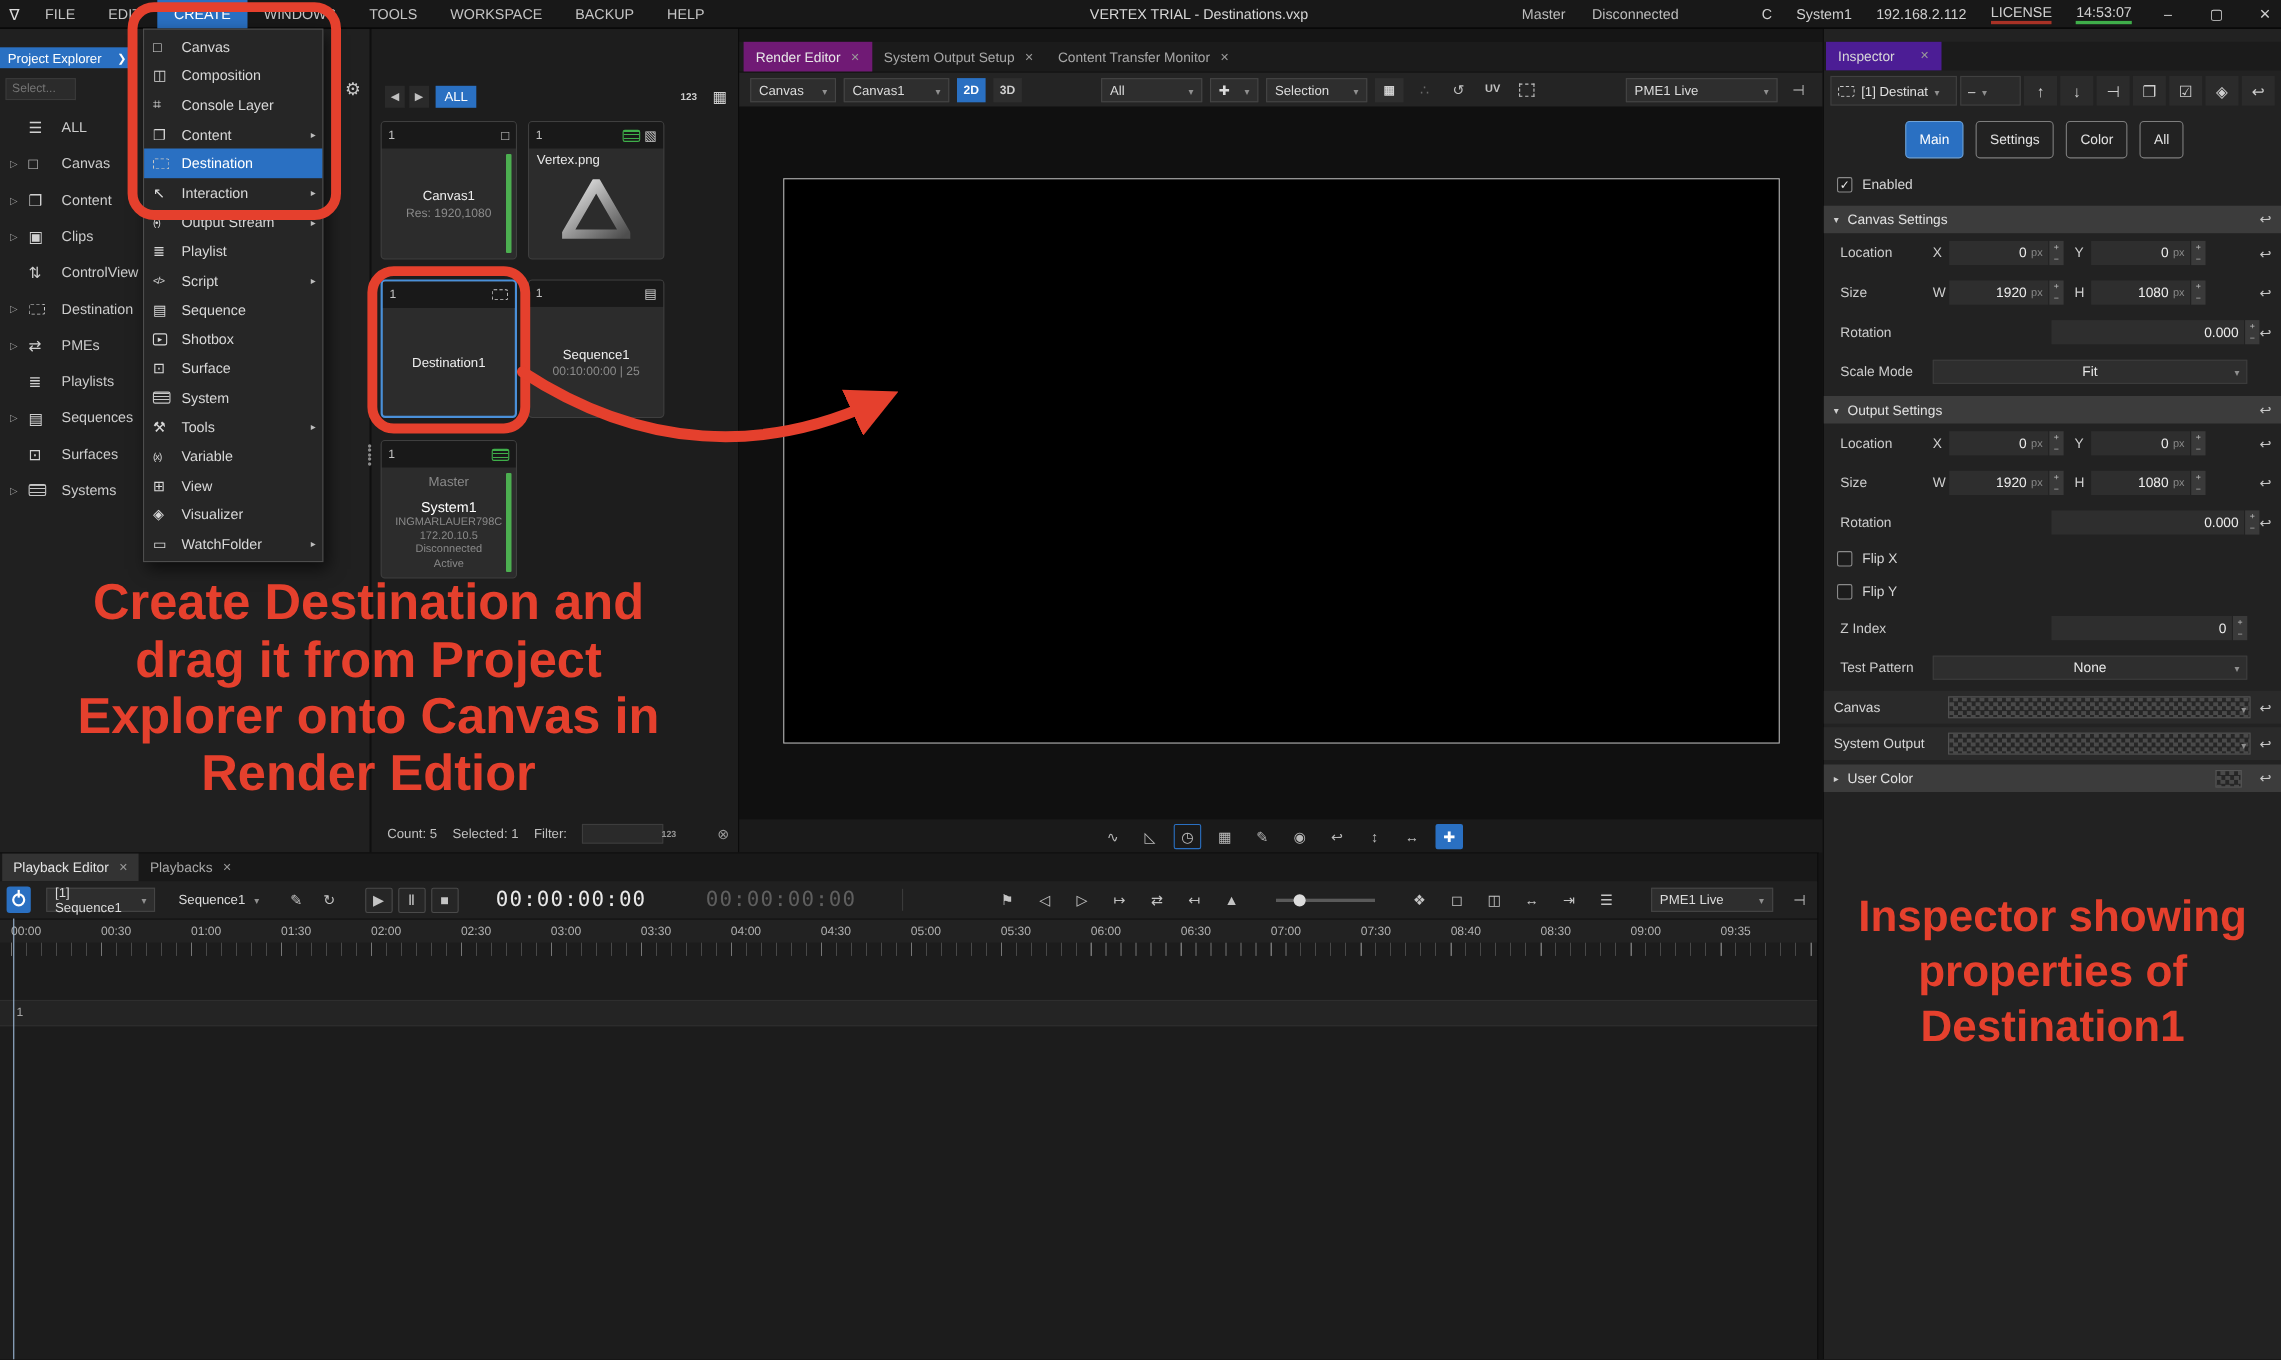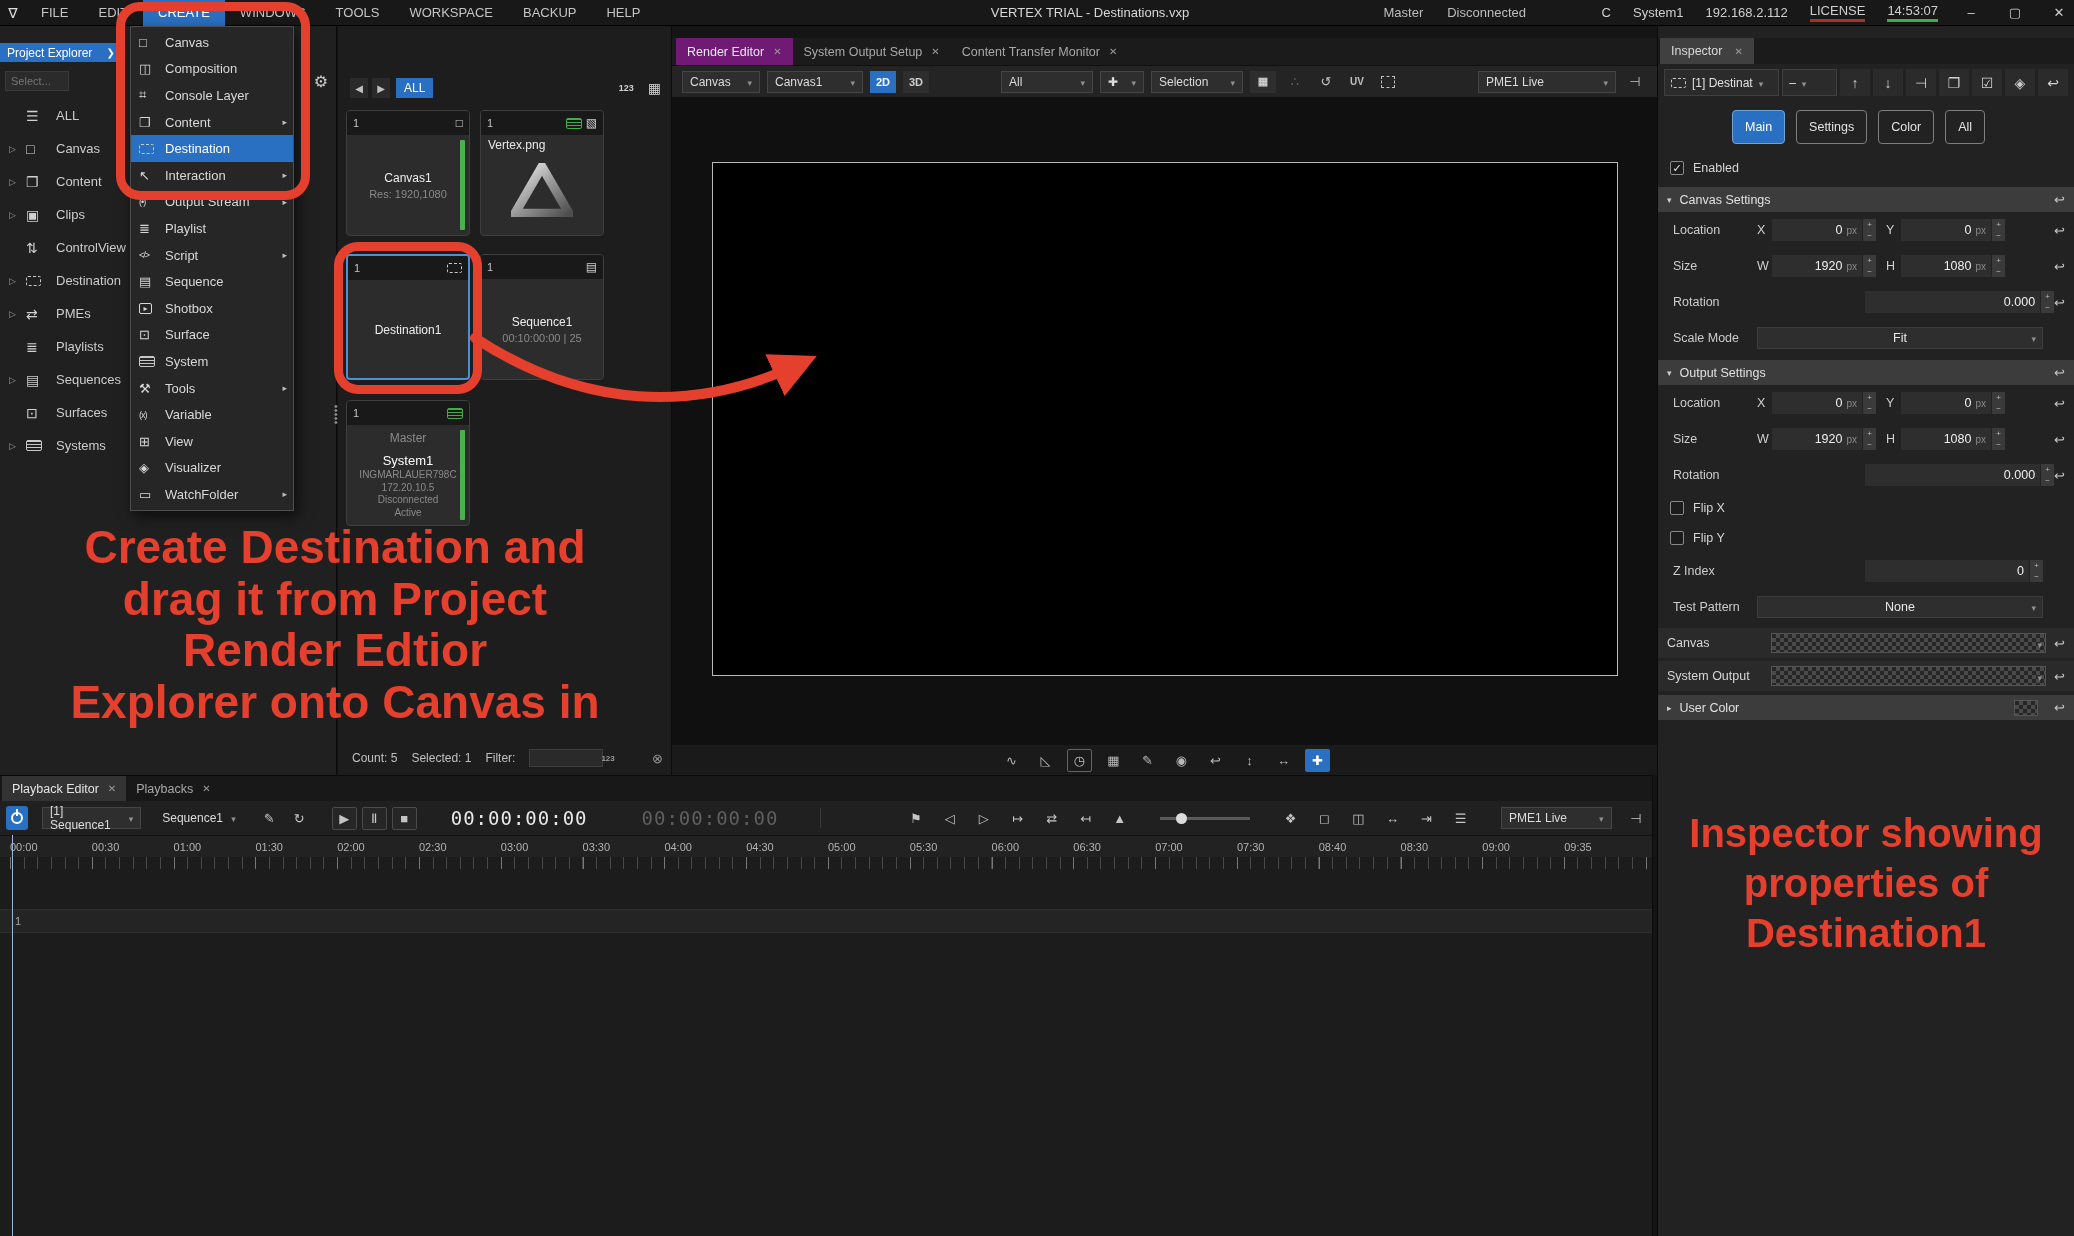--- a/index.html
+++ b/index.html
@@ -88,21 +88,21 @@
   .viewport{position:absolute;left:0;right:0;top:71px;bottom:30px;background:#101010;}
   .rcanvas{position:absolute;left:40px;top:65px;width:906px;height:514px;background:#000;border:1px solid #b9b9b9;}
   .rbottom{position:absolute;left:0;right:0;bottom:0;height:30px;background:#1a1a1a;display:flex;align-items:center;justify-content:center;gap:9px;}
   .ric{width:25px;height:23px;display:flex;align-items:center;justify-content:center;color:#b8b8b8;font-size:13px;}
   .ric.bord{border:1px solid #2a70c2;border-radius:2px;}
   .ric.blue{background:#2a70c2;color:#fff;border-radius:2px;}
 
   
   .inspector{position:absolute;left:1657px;top:26px;right:0;bottom:0;background:#222222;border-left:1px solid #0b0b0b;}
   .itabbar{margin-top:12px;height:26px;background:#1b1b1b;display:flex;padding-left:2px;}
-  .itab{display:flex;align-items:center;gap:12px;padding:0 11px;background:#404040;color:#d8d8d8;font-size:12.5px;}
+  .itab{display:flex;align-items:center;gap:23px;padding:0 11px;background:#4c1d95;color:#d8d8d8;font-size:12.5px;}
   .ihead{display:flex;align-items:center;gap:3px;padding:5px 6px;}
   .idd{background:#2b2b2b;border:1px solid #404040;height:27px;display:flex;align-items:center;gap:6px;padding:0 6px;font-size:12px;color:#e0e0e0;}
   .ibtn{width:30px;height:27px;background:#2b2b2b;display:flex;align-items:center;justify-content:center;color:#cfcfcf;font-size:14px;}
   .ifilters{display:flex;gap:11px;padding:9px 0 9px 74px;}
   .fbtn{height:25px;padding:16px 12px;display:flex;align-items:center;border-radius:4px;border:1px solid #7e7e7e;color:#e2e2e2;font-size:12.5px;background:transparent;font-family:"Liberation Sans",sans-serif;}
   .fbtn.on{background:#2a70c2;border-color:#6fa3d8;color:#fff;}
   .icheckrow{display:flex;align-items:center;gap:9px;padding:8px 12px;color:#d6d6d6;font-size:12.5px;}
   .cb{width:14px;height:14px;border:1px solid #8a8a8a;background:#1c1c1c;display:flex;align-items:center;justify-content:center;font-size:11px;color:#e8e8e8;border-radius:2px;}
   .isect{height:25px;background:#3c3c3c;display:flex;align-items:center;gap:8px;padding:0 9px;color:#e0e0e0;font-size:12.5px;margin-top:4px;}
   .isect .sarr{font-size:9px;color:#cfcfcf;}
@@ -900,15 +900,15 @@
   <defs>
     <marker id="ah" markerWidth="4.6" markerHeight="4.6" refX="2.2" refY="2.3" orient="auto">
       <path d="M0,0 L4.6,2.3 L0,4.6 Z" fill="#e5402d"></path>
     </marker>
   </defs>
   <path d="M 20 38 C 130 110, 240 112, 340 66" stroke="#e5402d" stroke-width="10" fill="none" stroke-linecap="round" marker-end="url(#ah)"></path>
 </svg>
 <div class="ann-note" style="left:52px;top:522px;width:566px;font-size:46px;line-height:1.12;">
   <div>Create Destination and</div>
   <div>drag it from Project</div>
+  <div>Explorer onto Canvas in</div>
   <div>Render Edtior</div>
-  <div>Explorer onto Canvas in</div>
 </div>
 
 </body></html>

